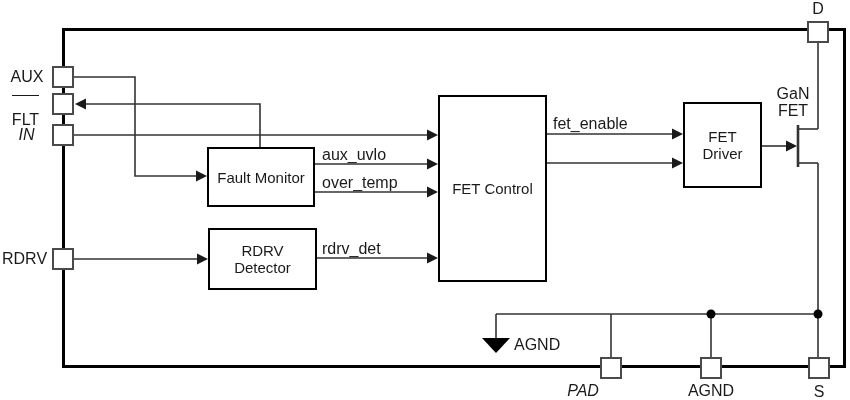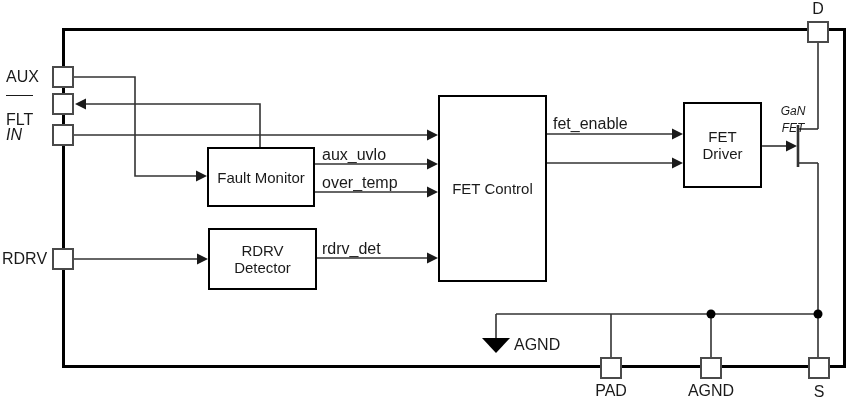--- a/index.html
+++ b/index.html
@@ -9,21 +9,21 @@
   }
   .canvas svg { position:absolute; left:0; top:0; z-index:1; }
   .block {
     position:absolute; z-index:2; box-sizing:border-box;
     border:2px solid #000; background:#fff;
     display:flex; flex-direction:column; align-items:center; justify-content:center;
     text-align:center; font-size:15px; line-height:17px;
   }
   .lbl { position:absolute; z-index:3; font-size:16px; line-height:16px; white-space:nowrap; }
   .pinlbl { font-size:16px; }
-  .right { text-align:left; }
+  .right { text-align:center; }
   .center { text-align:center; }
   .overbar { border-top:1.6px solid #1a1a1a; padding-top:16px; display:inline-block; line-height:15px; }
 </style>
 </head>
 <body>
 
 <div class="canvas">
 
   <svg width="850" height="400" viewBox="0 0 850 400">
 
@@ -112,28 +112,28 @@
     <span>Driver</span>
   </div>
 
   <div class="lbl pinlbl right" style="left:6px; top:69px; width:42px;">AUX</div>
   <div class="lbl pinlbl right" style="left:6px; top:95px; width:39px;">
     <span class="overbar">FLT</span>
   </div>
   <div class="lbl pinlbl right" style="left:6px; top:127px; width:41px;font-style:italic;">IN</div>
   <div class="lbl pinlbl right" style="left:2px; top:251px; width:45px;">RDRV</div>
   <div class="lbl pinlbl center" style="left:803px; top:1px; width:30px;">D</div>
-  <div class="lbl pinlbl center" style="left:586px; top:383px; width:50px;">PAD</div>
+  <div class="lbl pinlbl center" style="left:558px; top:383px; width:50px;font-style:italic;">PAD</div>
   <div class="lbl pinlbl center" style="left:686px; top:383px; width:50px;">AGND</div>
   <div class="lbl pinlbl center" style="left:794px; top:384px; width:50px;">S</div>
 
   <div class="lbl" style="left:322px; top:147px;">aux_uvlo</div>
   <div class="lbl" style="left:322px; top:175px;">over_temp</div>
   <div class="lbl" style="left:322px; top:241px;">rdrv_det</div>
   <div class="lbl" style="left:553px; top:116px;">fet_enable</div>
 
-  <div class="lbl center" style="left:768px; top:103px; width:50px; font-size:12px; line-height:17px;font-style:italic;">
+  <div class="lbl center" style="left:768px; top:85px; width:50px; font-size:16px; line-height:17px;">
     <span style="display:block;">GaN</span>
     <span style="display:block;">FET</span>
   </div>
   <div class="lbl" style="left:514px; top:337px;">AGND</div>
 
 </div>
 
 </body></html>

